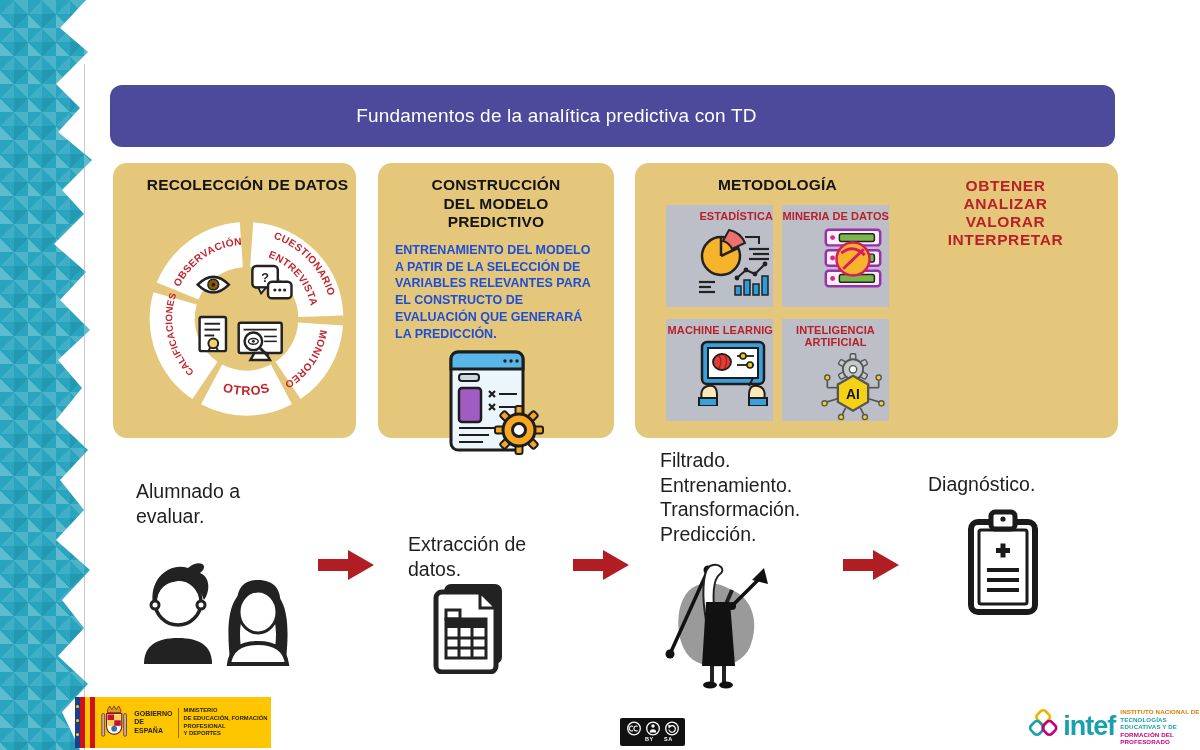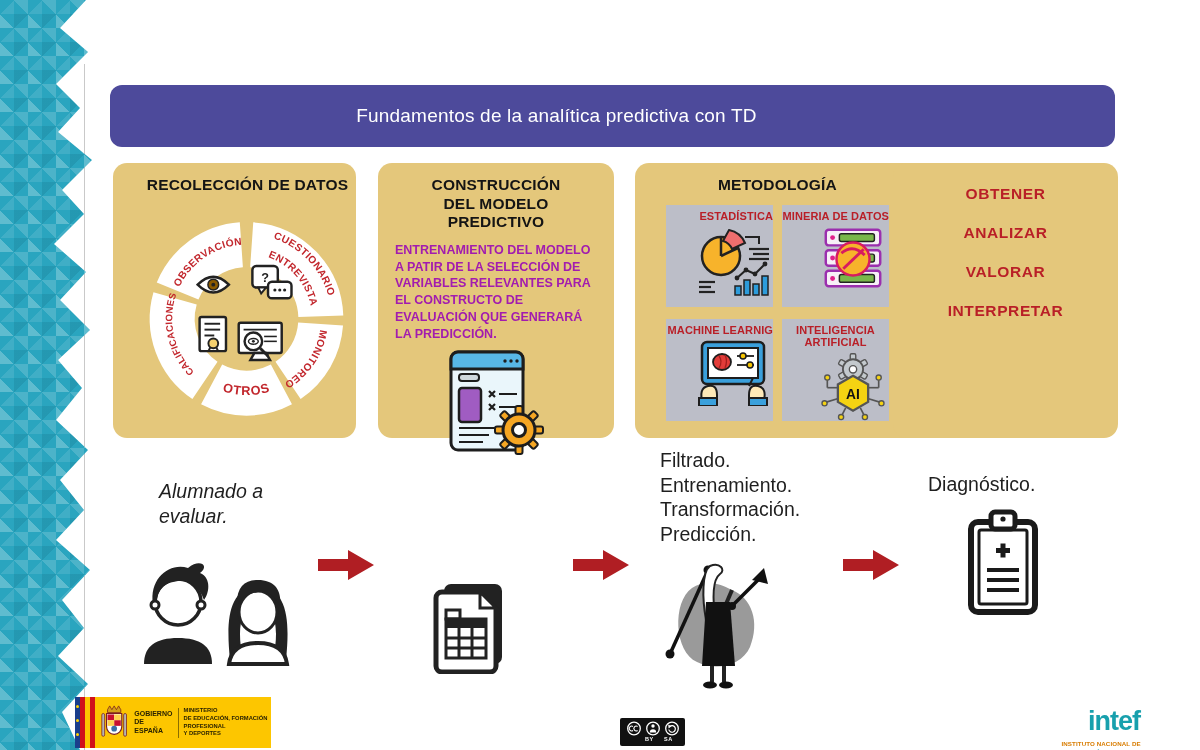--- a/index.html
+++ b/index.html
@@ -32,36 +32,36 @@
   .panel { position:absolute; top:163px; height:275px; background:#e4c77b; border-radius:14px; z-index:3; }
   .panel h2 { text-align:center; color:#141414; font-size:15.5px; font-weight:bold; margin-top:13px; line-height:1.2; letter-spacing:.2px; }
   #panel-recoleccion { left:113px; width:243px;padding-left:26px; }
   #panel-construccion { left:378px; width:236px; }
   #panel-metodologia { left:635px; width:285px; }
   #panel-analisis { left:893px; width:225px; }
 
   .wheel-wrap { display:flex; justify-content:center; margin-top:2px; }
   .wheel-label { fill:#c2272d; font-weight:bold; font-family:"Liberation Sans", sans-serif; }
 
-  .construccion-body { color:#a21caf; font-size:12.5px; font-weight:bold; line-height:1.34;
+  .construccion-body { color:#1d4ed8; font-size:12.5px; font-weight:bold; line-height:1.34;
     padding:10px 15px 0 17px; }
   .construccion-icon-wrap { display:flex; justify-content:center; margin-top:6px; }
 
   .method-grid { display:grid; grid-template-columns:107px 107px; grid-template-rows:102px 102px;
     gap:12px 9px; justify-content:center; margin-top:10px; }
   .method-box { background:#bcbec8; border-radius:0; display:flex; flex-direction:column; align-items:flex-end; padding-top:5px; }
   .method-box .mlabel { color:#b91f27; font-size:11px; font-weight:bold; text-align:center; line-height:1.15; letter-spacing:.1px; }
   .method-box svg { margin-top:2px; }
 
-  .analisis-list { margin-top:22px; display:flex; flex-direction:column; align-items:center; gap:21px; }
+  .analisis-list { margin-top:14px; display:flex; flex-direction:column; align-items:center; }
   .analisis-list .aitem { color:#b91f27; font-size:15.5px; font-weight:bold; letter-spacing:.6px; }
 
   
   .flow-text { position:absolute; color:#1f1f1f; font-size:19.5px; line-height:1.26; z-index:3; }
-  #flow-step1 { left:159px; top:479px; width:140px;font-style:italic; }
+  #flow-step1 { left:136px; top:479px; width:140px; }
   #flow-step2a { left:408px; top:452px; width:150px; }
   #flow-step2b { left:408px; top:532px; width:150px; }
   #flow-step3 { left:660px; top:448px; width:190px; }
   #flow-step4 { left:928px; top:472px; width:160px; }
   .flow-icon { position:absolute; z-index:3; }
   #icon-students { left:130px; top:558px; }
   #icon-sheet { left:428px; top:582px; }
   #icon-analyst { left:660px; top:546px; }
   #icon-clipboard { left:962px; top:508px; }
   .flow-arrow { position:absolute; z-index:3; }
@@ -83,21 +83,21 @@
   .gob-text2 { color:#2a2300; font-size:5.8px; font-weight:bold; line-height:1.35; width:92px; }
 
   .cc-badge { position:absolute; left:620px; top:718px; width:65px; height:28px; background:#111;
     border-radius:2px; display:flex; flex-direction:column; align-items:center; justify-content:center; z-index:3; }
   .cc-labels { position:relative; width:100%; height:7px; }
   .cc-labels span { position:absolute; color:#fff; font-size:5.5px; font-weight:bold; letter-spacing:.5px; top:0; }
   .cc-labels .by { left:25px; }
   .cc-labels .sa { left:44px; }
 
   .intef-logo { position:absolute; left:1028px; top:703px; width:172px; height:46px;
-    display:flex; align-items:center; gap:5px; z-index:3;flex-direction:column; }
+    display:flex; align-items:center; gap:5px; z-index:3; }
   .intef-word { color:#18a0ad; font-size:27px; font-weight:bold; letter-spacing:-1px; line-height:1; }
   .intef-lines { display:flex; flex-direction:column; gap:1px; }
   .intef-lines span { font-size:6.2px; font-weight:bold; letter-spacing:.1px; }
   .intef-l1 { color:#d87c00; }
   .intef-l2 { color:#18a0ad; }
   .intef-l3 { color:#c5007c; }
 </style>
 </head>
 <body>
 
@@ -317,20 +317,21 @@
   <div class="panel" id="panel-analisis">
     <div class="analisis-list">
       <div class="aitem">OBTENER</div>
       <div class="aitem">ANALIZAR</div>
       <div class="aitem">VALORAR</div>
       <div class="aitem">INTERPRETAR</div>
     </div>
   </div>
 
   <div class="flow-text" id="flow-step1">Alumnado a evaluar.</div>
+  <div class="flow-text" id="flow-step2b">Extracción de datos.</div>
   <div class="flow-text" id="flow-step3">
     <div>Filtrado.</div>
     <div>Entrenamiento.</div>
     <div>Transformación.</div>
     <div>Predicción.</div>
   </div>
   <div class="flow-text" id="flow-step4">Diagnóstico.</div>
 
   <svg class="flow-icon" id="icon-students" width="172" height="112" viewBox="0 0 172 112">
     <path d="M14 106 C14 88 26 80 48 80 C70 80 82 88 82 106 Z" fill="#222"></path>

